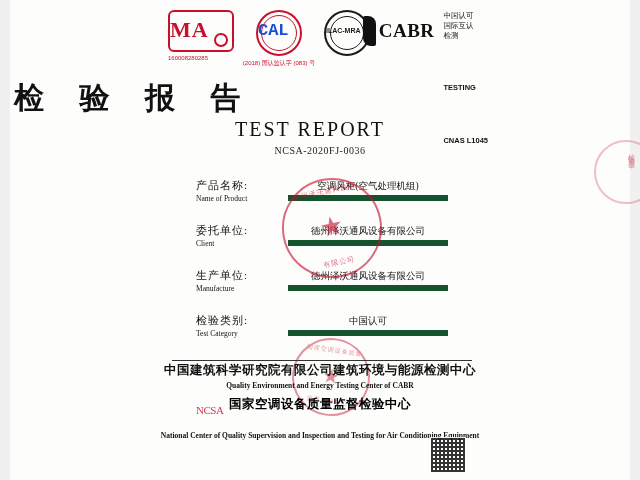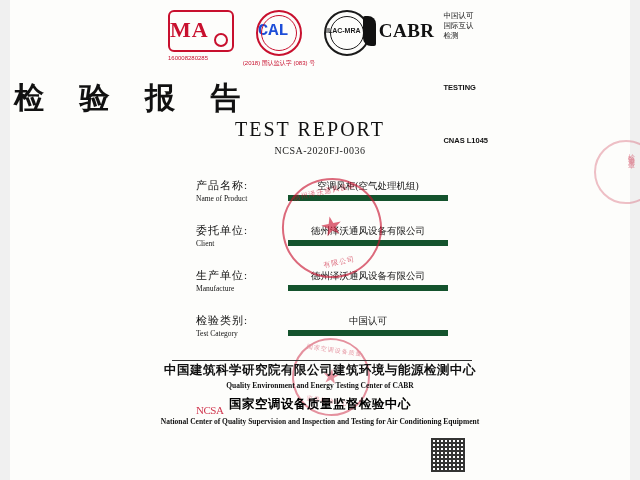--- a/index.html
+++ b/index.html
@@ -274,21 +274,21 @@
     font-weight: bold;
     color: #000000;
     letter-spacing: 0.5px;
     margin-top: 6px;
     font-family: Liberation Serif, serif;
   }
   .footer-en2 {
     font-size: 7.5px;
     font-weight: bold;
     color: #111;
-    margin-top: 4px;
+    margin-top: 18px;
     font-family: "Liberation Serif", serif;
   }
 
   
   .seal-round {
     position: absolute;
     border: 2px solid #c8102e;
     border-radius: 50%;
     opacity: 0.62;
     pointer-events: none;

